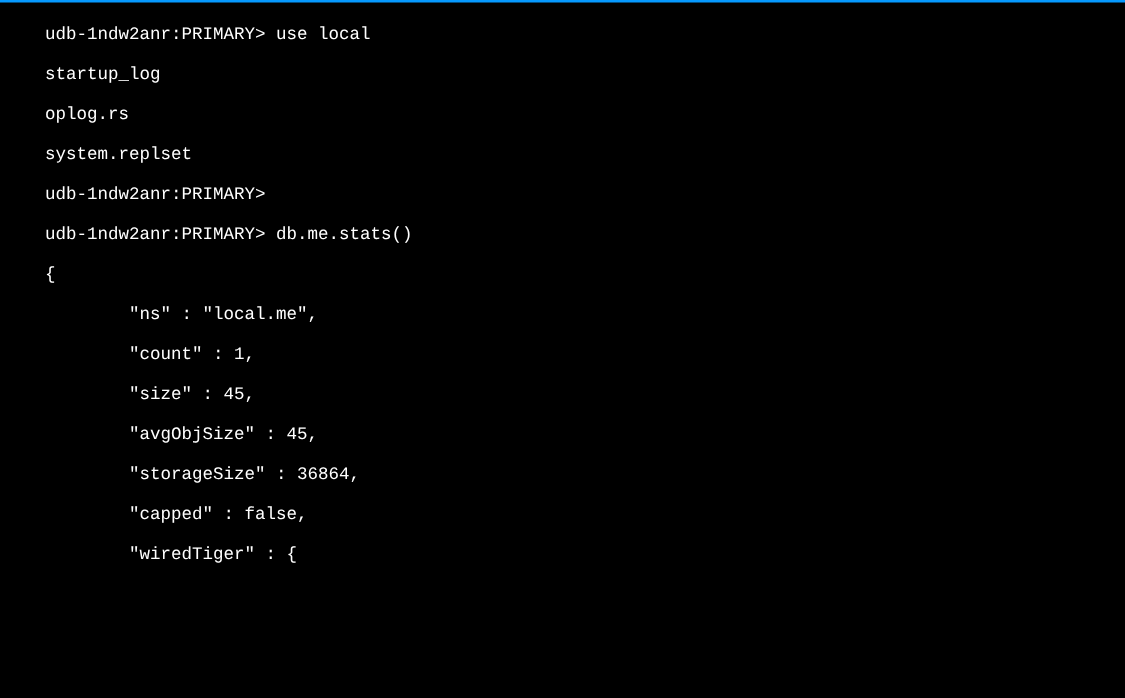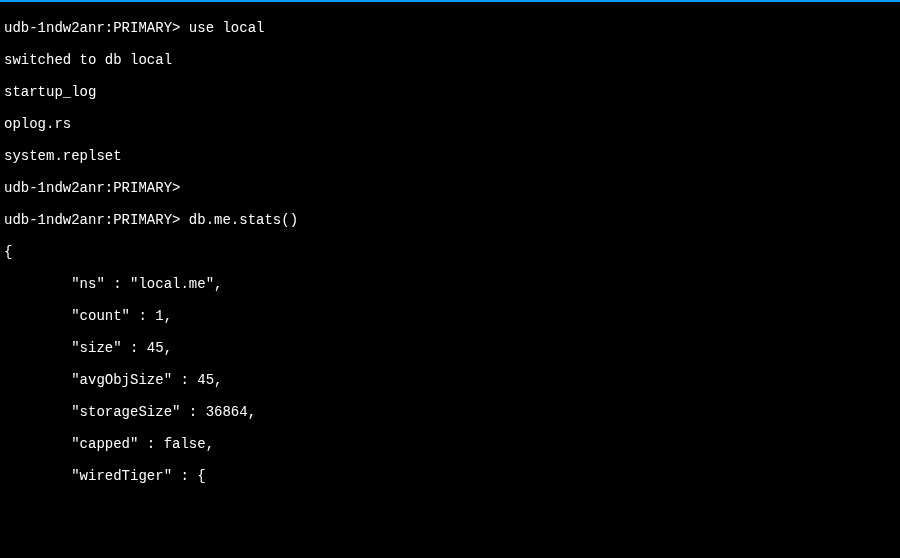--- a/index.html
+++ b/index.html
@@ -13,28 +13,27 @@
     font-family: "Consolas", "Courier New", monospace;
     font-size: 14px;
     line-height: 16px;
     color: #fff;
     border-top: 2px solid #0699ff;
   }
   .terminal {
     padding: 2px 4px;
     white-space: pre;
   }
-  .line { display: block; }
+  .line { display: block; margin-left: 32px; }
 </style>
 </head>
 <body>
 
 <div class="terminal">
 <span class="line"><span>udb-1ndw2anr:PRIMARY&gt; </span><span>use local</span></span>
-<span class="line">switched to db local</span>
 <span class="line">startup_log</span>
 <span class="line">oplog.rs</span>
 <span class="line">system.replset</span>
 <span class="line"><span>udb-1ndw2anr:PRIMARY&gt; </span></span>
 <span class="line"><span>udb-1ndw2anr:PRIMARY&gt; </span><span>db.me.stats()</span></span>
 <span class="line">{</span>
 <span class="line">        "ns" : "local.me",</span>
 <span class="line">        "count" : 1,</span>
 <span class="line">        "size" : 45,</span>
 <span class="line">        "avgObjSize" : 45,</span>

